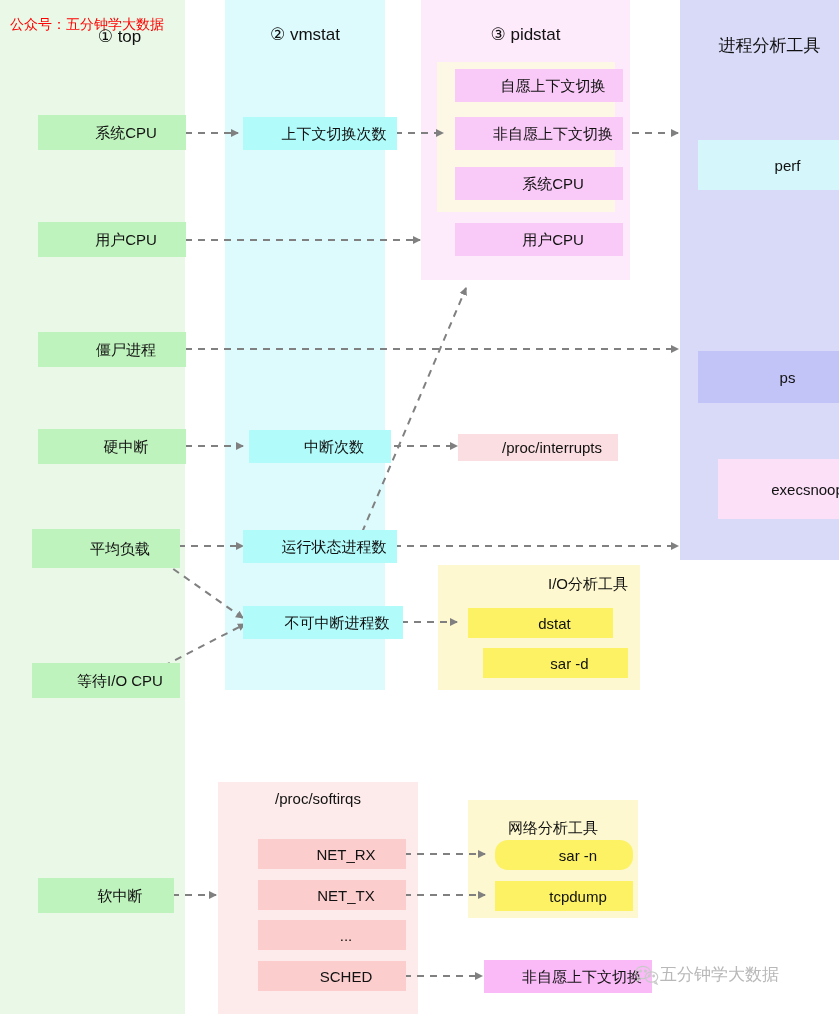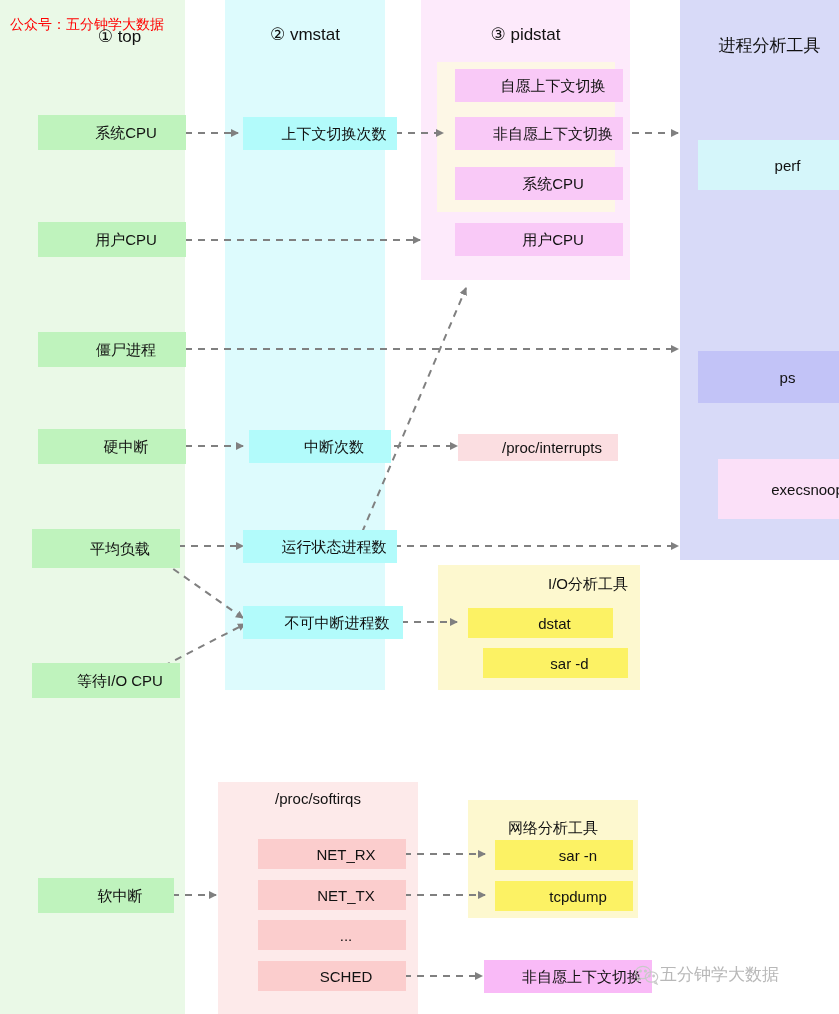--- a/index.html
+++ b/index.html
@@ -160,21 +160,21 @@
   <div class="node" style="left:468px;top:608px;width:117px;height:30px;background:#fcf264;">dstat</div>
   <div class="node" style="left:475px;top:648px;width:117px;height:30px;background:#fcf264;margin-left:8px;">sar -d</div>
 
   <div class="grp-title" style="left:218px;top:790px;width:200px;">/proc/softirqs</div>
   <div class="node" style="left:258px;top:839px;width:120px;height:30px;background:#fbcdcd;">NET_RX</div>
   <div class="node" style="left:258px;top:880px;width:120px;height:30px;background:#fbcdcd;">NET_TX</div>
   <div class="node" style="left:258px;top:920px;width:120px;height:30px;background:#fbcdcd;">...</div>
   <div class="node" style="left:258px;top:961px;width:120px;height:30px;background:#fbcdcd;">SCHED</div>
 
   <div class="grp-title" style="left:468px;top:819px;width:170px;">网络分析工具</div>
-  <div class="node" style="left:495px;top:840px;width:110px;height:30px;background:#fcf264;">sar -n</div>
+  <div class="node" style="left:495px;top:840px;width:110px;height:30px;background:#fcf264;border-radius:13px;">sar -n</div>
   <div class="node" style="left:495px;top:881px;width:110px;height:30px;background:#fcf264;">tcpdump</div>
 
   <div class="node" style="left:484px;top:960px;width:140px;height:33px;background:#f9baf7;">非自愿上下文切换</div>
 
   <div class="brand" style="left:634px;top:963px;">
     <span>
       <svg width="26" height="22" viewBox="0 0 26 22" fill="none" stroke="#c9c9c9" stroke-width="1.2">
         <ellipse cx="9" cy="8.5" rx="7.5" ry="6.2"></ellipse>
         <path d="M4.5 13.5 L3 17 L6.6 15.2"></path>
         <circle cx="6.4" cy="7" r="0.9" fill="#c9c9c9"></circle>

